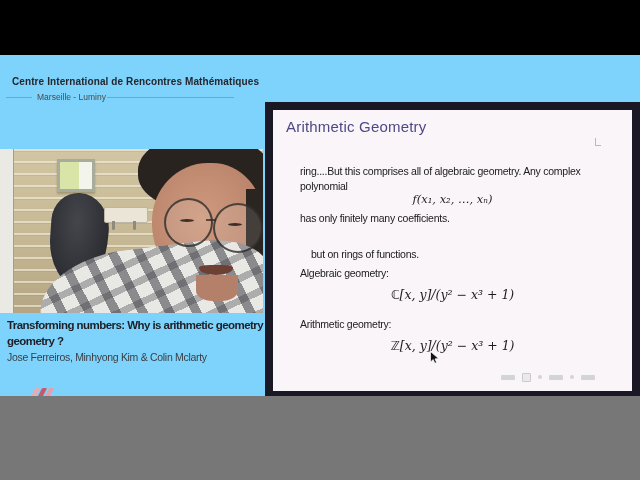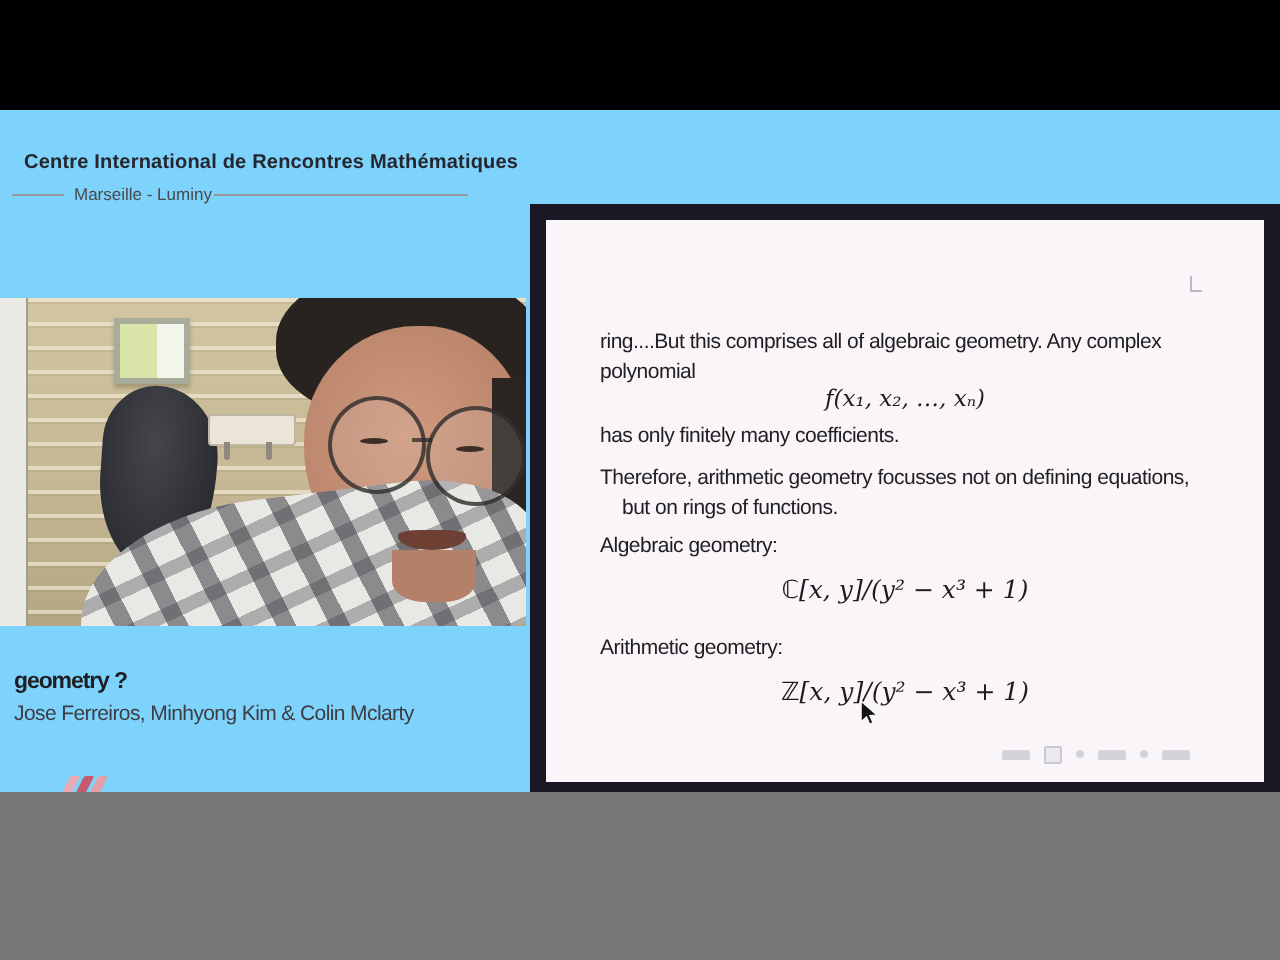--- a/index.html
+++ b/index.html
@@ -115,40 +115,41 @@
     <div class="abs" id="shirt"></div>
     <div class="abs" id="neck"></div>
     <div class="abs lens" id="lens-l"></div>
     <div class="abs lens" id="lens-r"></div>
     <div class="abs" id="glasses-bridge"></div>
     <div class="abs" id="eye-l"></div>
     <div class="abs" id="eye-r"></div>
     <div class="abs" id="mouth"></div>
   </div>
 
+  <div class="abs" id="talk-t1">Transforming numbers: Why is arithmetic geometry</div>
   <div class="abs" id="talk-t2">geometry ?</div>
   <div class="abs" id="talk-authors">Jose Ferreiros, Minhyong Kim &amp; Colin Mclarty</div>
 
   <div class="abs" id="logo">
     <div class="stripe" id="stripe-1"></div>
     <div class="stripe" id="stripe-2"></div>
     <div class="stripe" id="stripe-3"></div>
     <span id="logo-text">CIRM</span>
   </div>
 
   <div class="abs" id="slide">
+    <div class="abs" id="slide-title">Arithmetic Geometry</div>
     <div class="abs" id="pointer-ghost"></div>
 
     <div class="abs sline" id="p1l2">ring....But this comprises all of algebraic geometry. Any complex</div>
     <div class="abs sline" id="p1l3">polynomial</div>
 
     <div class="abs math" id="f1">f(x₁, x₂, …, xₙ)</div>
 
     <div class="abs sline" id="p2">has only finitely many coefficients.</div>
-    <div class="abs sline" id="p3l1">Therefore, arithmetic geometry focusses not on defining equations,</div>
     <div class="abs sline" id="p3l2">but on rings of functions.</div>
 
     <div class="abs sline" id="lab-alg">Algebraic geometry:</div>
     <div class="abs math" id="f2">ℂ[x, y]/(y² − x³ + 1)</div>
 
     <div class="abs sline" id="lab-ari">Arithmetic geometry:</div>
     <div class="abs math" id="f3">ℤ[x, y]/(y² − x³ + 1)</div>
 
     <div class="abs" id="cursor">
       <svg width="10" height="13" viewBox="0 0 10 13">

